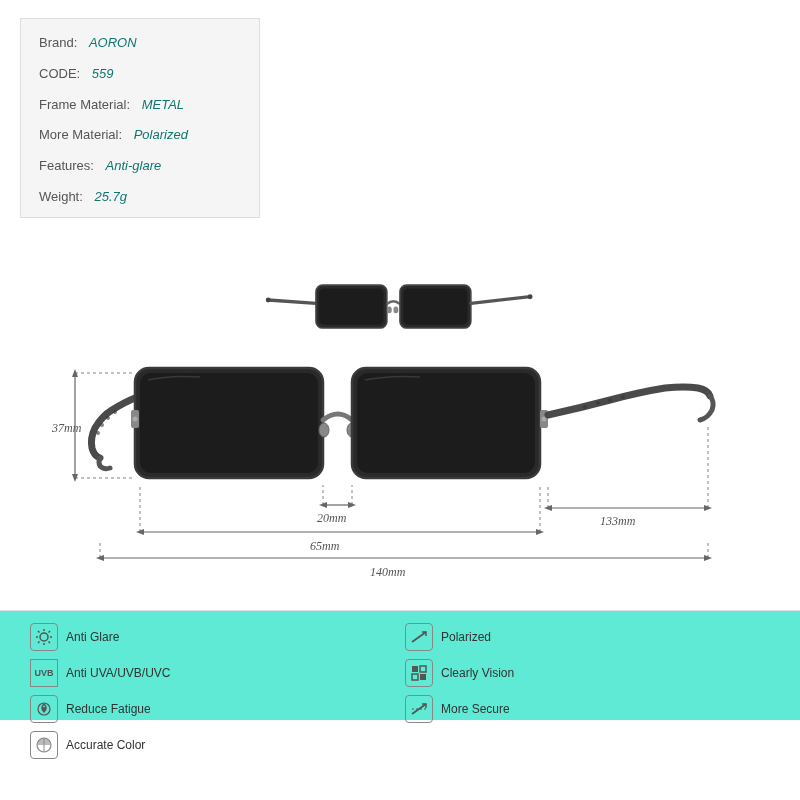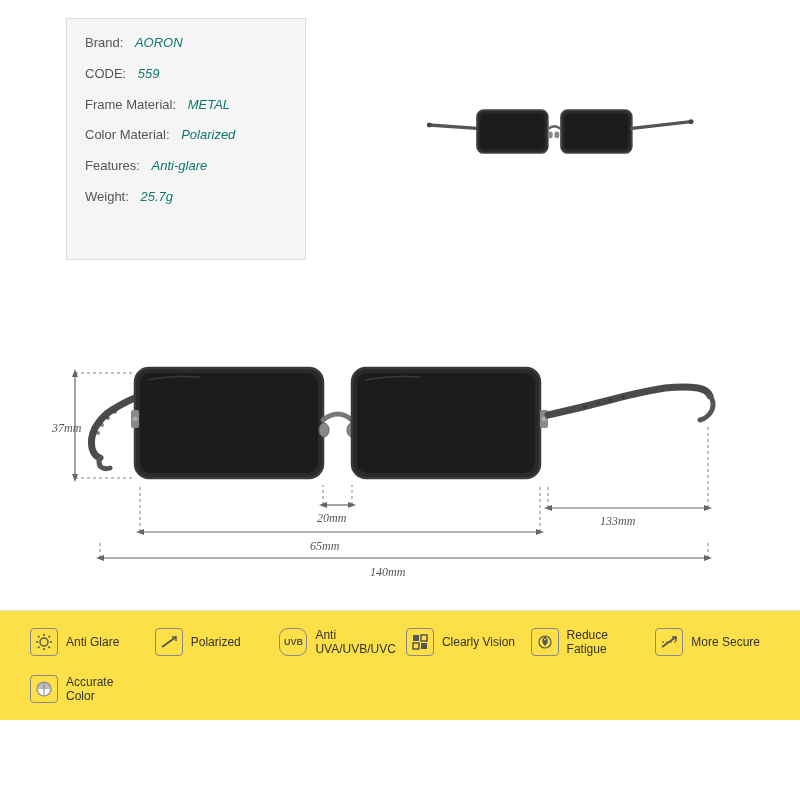--- a/index.html
+++ b/index.html
@@ -10,25 +10,24 @@
       font-family: Arial, sans-serif;
       font-size: 13px;
       color: #333;
       overflow: hidden;
       position: relative;
     }
 
     
     .top-section {
       display: flex;
-      flex-direction: row;
+      flex-direction: column;
       padding: 18px 20px 10px 20px;
       gap: 36px;
       height: 270px;
-      margin-left: 46px;
     }
 
     .specs-box {
       background: #f5f5f5;
       border: 1px solid #ddd;
       padding: 14px 18px;
       width: 240px;
       min-height: 200px;
       display: flex;
       flex-direction: column;
@@ -76,25 +75,25 @@
     }
 
     .dimension-container {
       position: relative;
       width: 720px;
       height: 320px;
     }
 
     
     .features-section {
-      background: #fde047;
+      background: #5eead4;
       border-top: 1px solid #e0e0e0;
       padding: 12px 30px;
       display: grid;
-      grid-template-columns: repeat(6, 1fr);
+      grid-template-columns: repeat(2, 1fr);
       grid-template-rows: repeat(2, 1fr);
       gap: 8px 10px;
       height: 110px;
     }
 
     .feature-item {
       display: flex;
       align-items: center;
       gap: 8px;
       font-size: 12px;
@@ -129,21 +128,21 @@
     </div>
     <div class="spec-row">
       <span class="spec-label">CODE:</span>&nbsp;
       <span class="spec-value">559</span>
     </div>
     <div class="spec-row">
       <span class="spec-label">Frame Material:</span>&nbsp;
       <span class="spec-value">METAL</span>
     </div>
     <div class="spec-row">
-      <span class="spec-label">Color Material:</span>&nbsp;
+      <span class="spec-label">More Material:</span>&nbsp;
       <span class="spec-value">Polarized</span>
     </div>
     <div class="spec-row">
       <span class="spec-label">Features:</span>&nbsp;
       <span class="spec-value">Anti-glare</span>
     </div>
     <div class="spec-row">
       <span class="spec-label">Weight:</span>&nbsp;
       <span class="spec-value">25.7g</span>
     </div>
@@ -285,21 +284,21 @@
     <div class="feature-icon">
       <svg width="18" height="18" viewBox="0 0 18 18">
         <line x1="2" y1="14" x2="16" y2="4" stroke="#555" stroke-width="1.8"></line>
         <polyline points="12,4 16,4 16,8" fill="none" stroke="#555" stroke-width="1.5"></polyline>
       </svg>
     </div>
     <span class="feature-label">Polarized</span>
   </div>
 
   <div class="feature-item">
-    <div class="feature-icon" style="font-size:9px; font-weight:bold; color:#555; border-radius:9px;">UVB</div>
+    <div class="feature-icon" style="font-size:9px; font-weight:bold; color:#555; border-radius:0;">UVB</div>
     <span class="feature-label">Anti UVA/UVB/UVC</span>
   </div>
 
   <div class="feature-item">
     <div class="feature-icon">
       <svg width="18" height="18" viewBox="0 0 18 18">
         <rect x="2" y="2" width="6" height="6" fill="#555"></rect>
         <rect x="10" y="2" width="6" height="6" fill="none" stroke="#555" stroke-width="1.5"></rect>
         <rect x="2" y="10" width="6" height="6" fill="none" stroke="#555" stroke-width="1.5"></rect>
         <rect x="10" y="10" width="6" height="6" fill="#555"></rect>

